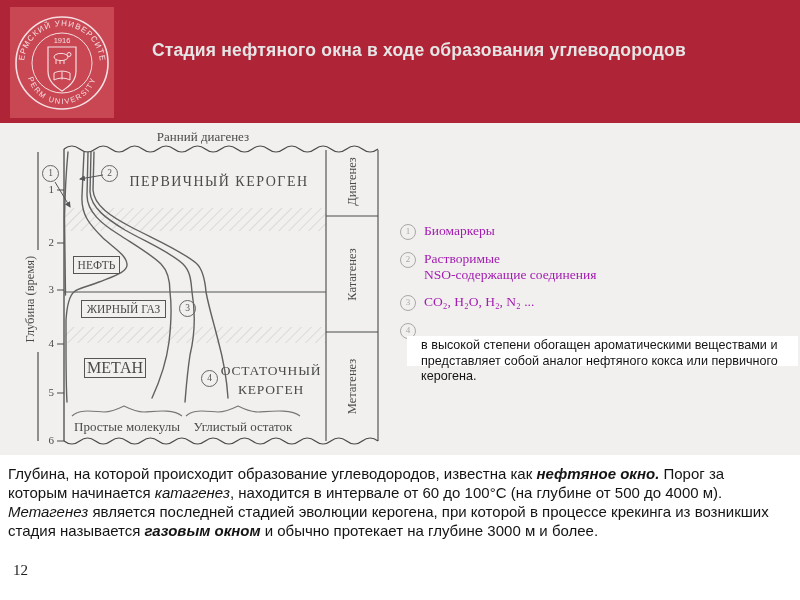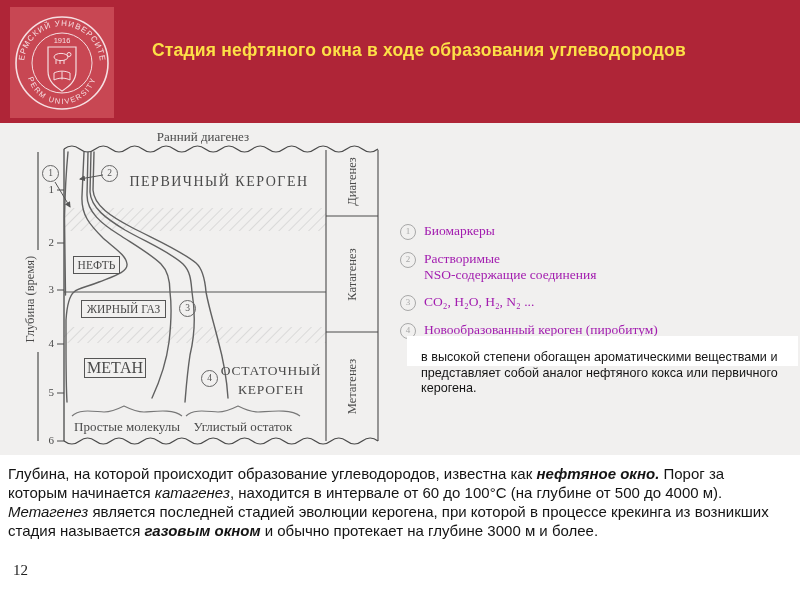--- a/index.html
+++ b/index.html
@@ -1,21 +1,21 @@
 <!DOCTYPE html>
 <html><head>
 <meta charset="utf-8">
 <style>
   html,body{margin:0;padding:0;}
   .slide{position:relative;width:800px;height:600px;background:#ffffff;overflow:hidden;
          font-family:"Liberation Sans",sans-serif;}
   
   .header{position:absolute;left:0;top:0;width:800px;height:123px;background:#af2537;}
   .logo-box{position:absolute;left:10px;top:7px;width:104px;height:111px;background:#c84753;}
-  .title{position:absolute;left:152px;top:40px;width:640px;color:#fde047;
+  .title{position:absolute;left:152px;top:40px;width:640px;color:#e5e5e5;
          font-size:17.5px;font-weight:bold;letter-spacing:.2px;}
   
   .band{position:absolute;left:0;top:123px;width:800px;height:332px;background:#f1f0ef;}
   .band svg.diag{position:absolute;left:0;top:0;}
   .dlabel{position:absolute;color:#4a4a4a;font-family:"Liberation Serif",serif;white-space:nowrap;}
   .rot{transform:rotate(-90deg) translate(0,0);transform-origin:center center;}
   .cent{transform:translateX(-50%);}
   .rbox{position:absolute;border:1px solid #555;color:#4a4a4a;text-align:center;
         font-family:"Liberation Serif",serif;background:transparent;}
   .tick{position:absolute;width:16px;text-align:right;font-family:"Liberation Serif",serif;
@@ -23,21 +23,21 @@
   .num{position:absolute;width:15px;height:15px;border:1px solid #666;border-radius:50%;
        font-family:"Liberation Serif",serif;font-size:9.5px;line-height:14px;text-align:center;
        color:#555;background:transparent;}
   
   .leg-item{position:absolute;left:400px;display:flex;gap:8px;align-items:flex-start;}
   .leg-circ{width:14px;height:14px;border:1px solid #a8a8a8;border-radius:50%;flex:0 0 auto;
             font-family:"Liberation Serif",serif;font-size:9px;line-height:13px;text-align:center;
             color:#a8a8a8;margin-top:1px;}
   .leg-text{font-family:"Liberation Serif",serif;font-size:13.5px;line-height:15.5px;color:#a21caf;}
   .note-box{position:absolute;left:407px;top:213px;width:391px;height:30px;background:#ffffff;
-            padding:14px 0 0 14px;box-sizing:border-box;}
+            padding:2px 0 0 14px;box-sizing:border-box;}
   .note-box div{font-size:12.6px;line-height:15.5px;color:#141414;}
   
   .body-text{position:absolute;left:8px;top:464px;width:790px;color:#141414;}
   .body-line{font-size:15px;line-height:19px;white-space:nowrap;}
   .page-num{position:absolute;left:13px;top:562px;font-family:"Liberation Serif",serif;
             font-size:15px;color:#222;}
 </style>
 </head>
 <body>
 
@@ -168,23 +168,20 @@
       </div>
     </div>
     <div class="leg-item" style="top:171px;">
       <span class="leg-circ">3</span>
       <div class="leg-text">
           <div>CO₂, H₂O, H₂, N₂ ...</div>
         </div>
     </div>
     <div class="leg-item" style="top:199px;">
       <span class="leg-circ">4</span>
-      <div class="leg-text">
-          <div>Новообразованный кероген (пиробитум)</div>
-        </div>
     </div>
     <div class="note-box">
       <div>в высокой степени обогащен ароматическими веществами и</div>
       <div>представляет собой аналог нефтяного кокса или первичного керогена.</div>
     </div>
   </div>
 
   <div class="body-text">
       <div class="body-line"><span>Глубина, на которой происходит образование углеводородов, известна как </span><span style="font-weight: bold; font-style: italic;">нефтяное окно.</span><span> Порог за</span></div>
       <div class="body-line"><span>которым начинается </span><span style="font-style: italic;">катагенез</span><span>, находится в интервале от 60 до 100°С (на глубине от 500 до 4000 м).</span></div>

